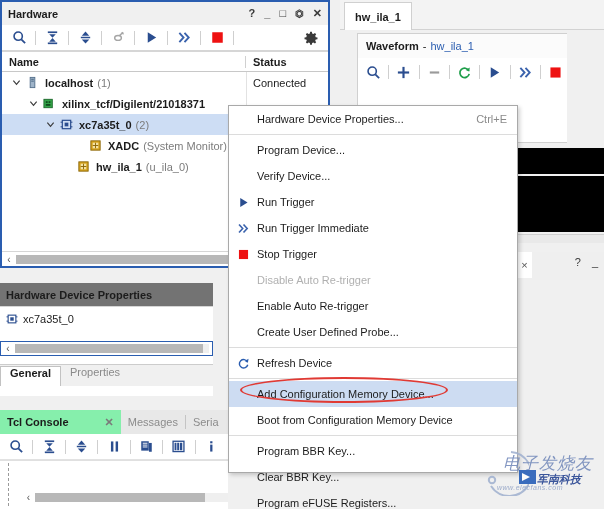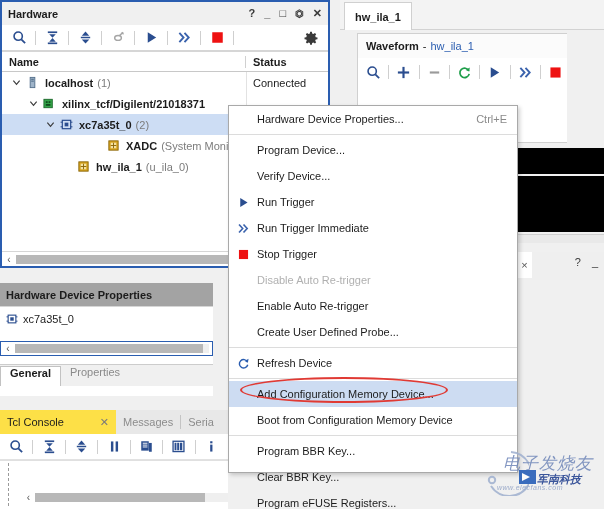--- a/index.html
+++ b/index.html
@@ -74,21 +74,21 @@
   .hdp-body { height: 58px; background: #ffffff; border-top: 1px solid #d6d6d6; }
   .hdp-row { height: 24px; display: flex; align-items: center; padding-left: 6px; gap: 5px; font-size: 11px; }
   .tabs { height: 22px; display: flex; align-items: flex-end; background: #f0f0f0; border-top: 1px solid #cccccc; }
   .tab { height: 20px; padding: 0 9px; display: flex; align-items: flex-start; font-size: 11px; color: #8a8a8a; }
   .tab.active { background: #ffffff; color: #1c1c1c; font-weight: bold; border: 1px solid #c2c2c2; border-bottom: none; }
 
   
   #tcl { left: 0; top: 410px; width: 228px; height: 99px; background: #ffffff; }
   .ctabs { height: 24px; display: flex; align-items: center; background: #e8e8e8; }
   .ctab { height: 24px; display: flex; align-items: center; padding: 0 7px; font-size: 11px; color: #8c8c8c; gap: 6px; }
-  .ctab.active { background: #fde047; color: #1c1c1c; font-weight: normal; gap: 36px; }
+  .ctab.active { background: #86efac; color: #1c1c1c; font-weight: bold; gap: 36px; }
   .ctab .x { color: #7a7a7a; font-size: 11px; }
   .cdiv { width: 1px; height: 14px; background: #c4c4c4; }
   .cbody { background: #ffffff; height: 46px; position: relative; border-top: 1px solid #e0e0e0; }
   .cbody .gutter { position: absolute; left: 8px; top: 2px; bottom: 0; border-left: 1px dashed #9a9a9a; }
   .cbody .innerscroll { position: absolute; left: 22px; right: 0; bottom: 2px; height: 13px; display:flex; align-items:center; }
   .cbody .innerscroll .arr { width: 13px; text-align: center; color: #555; font-size: 10px; }
   .cbody .innerscroll .track { flex: 1; height: 9px; background: #efefef; position: relative; }
   .cbody .innerscroll .thumb { position: absolute; left: 0; top: 0; height: 9px; width: 88%; background: #b8b8b8; }
 
   
@@ -380,21 +380,21 @@
                 <line x1="11.5" y1="4.5" x2="13.4" y2="4.5" stroke="#2a4d8f" stroke-width="1.1"></line>
                 <line x1="11.5" y1="9.5" x2="13.4" y2="9.5" stroke="#2a4d8f" stroke-width="1.1"></line>
               </svg>
             </span>
             <span style="font-weight: bold; margin-left: 4px;">xc7a35t_0</span>
             <span class="muted" style="margin-left: 4px;">(2)</span>
           </div>
           <div class="st"></div>
         </div>
         <div class="trow">
-          <div class="nm" style="padding-left: 87px;">
+          <div class="nm" style="padding-left: 69px;">
             <span class="tw"></span>
             <span class="ticon">
               <svg width="13" height="13" viewBox="0 0 14 14">
                 <rect x="2" y="2" width="10" height="10" fill="#d8a520" stroke="#8a6505" stroke-width="1"></rect>
                 <rect x="4" y="4" width="6" height="6" fill="#f3e2a4"></rect>
                 <line x1="7" y1="4" x2="7" y2="10" stroke="#8a6505" stroke-width="1"></line>
                 <line x1="4" y1="7" x2="10" y2="7" stroke="#8a6505" stroke-width="1"></line>
               </svg>
             </span>
             <span style="font-weight: bold; margin-left: 4px;">XADC</span>
@@ -423,21 +423,21 @@
 
     <div class="hscroll" style="position:absolute;left:0;right:0;bottom:0;">
       <div class="arr">‹</div>
       <div class="track">
           <div class="thumb"></div>
         </div>
     </div>
   </div>
 
   <div class="panel pos" id="hdprops">
-    <div class="panel-title" style="background:#a3a3a3">
+    <div class="panel-title" style="background:#737373">
       <span class="ttl">Hardware Device Properties</span>
     </div>
     <div class="hdp-body">
       <div class="hdp-row">
         <span>
           <svg width="12" height="12" viewBox="0 0 14 14">
               <rect x="2.5" y="2.5" width="9" height="9" fill="none" stroke="#2a4d8f" stroke-width="1.3"></rect>
               <rect x="5" y="5" width="4" height="4" fill="#2a4d8f"></rect>
               <line x1="0.6" y1="4.5" x2="2.5" y2="4.5" stroke="#2a4d8f" stroke-width="1.1"></line>
               <line x1="0.6" y1="9.5" x2="2.5" y2="9.5" stroke="#2a4d8f" stroke-width="1.1"></line>

